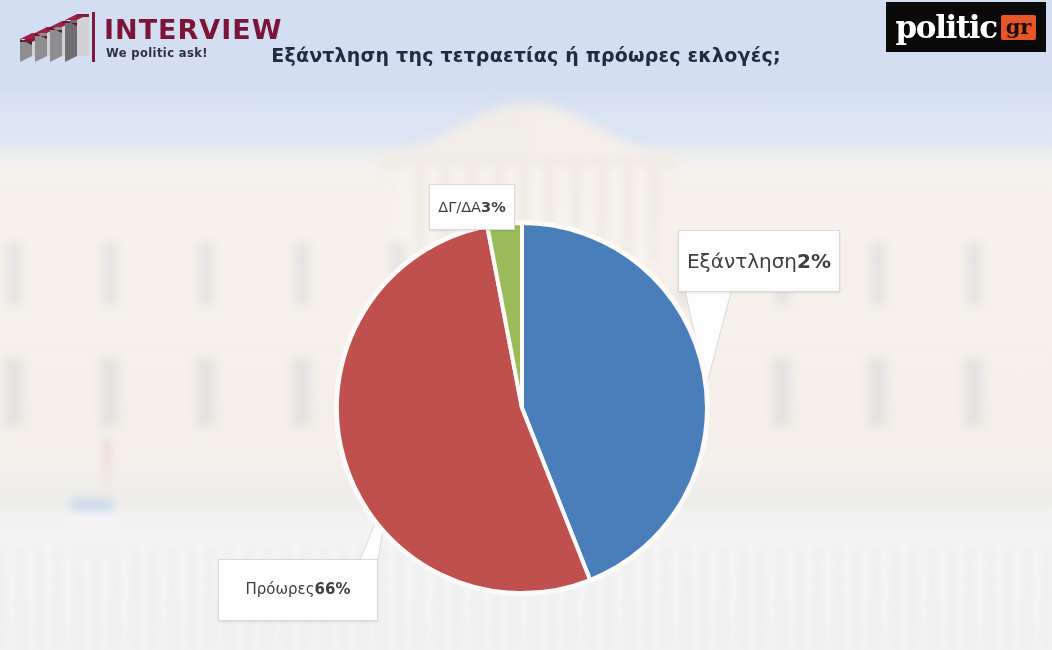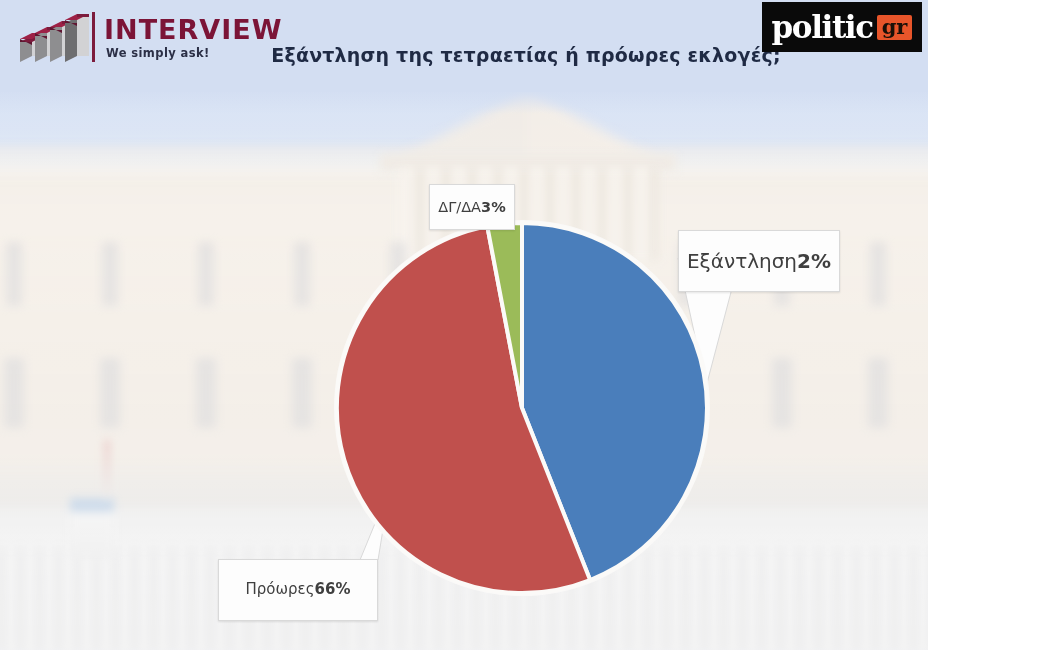--- a/index.html
+++ b/index.html
@@ -2,21 +2,21 @@
 <html><head>
 <meta charset="utf-8">
 <style>
   html, body {
     margin: 0;
     padding: 0;
     background: #ffffff;
   }
   #stage {
     position: relative;
-    width: 928px;
+    width: 1052px;
     height: 650px;
     overflow: hidden;
     font-family: "DejaVu Sans", "Liberation Sans", sans-serif;
     background: #d4dff2;
   }
 
   
   #bg-photo {
     position: absolute;
     inset: 0;
@@ -307,21 +307,21 @@
       <polygon points="48,9 60,9 60,12 48,12" fill="#7c1b3c"></polygon>
 
       <polygon points="51,11 63,5 63,44 51,50" fill="#6e6e70"></polygon>
       <polygon points="63,5 75,5 75,44 63,44" fill="#d2d2d4"></polygon>
       <polygon points="51,8 63,2 75,2 63,8" fill="#9d2146"></polygon>
       <polygon points="51,8 63,14 63,11 51,11" fill="#5f1530"></polygon>
       <polygon points="63,2 75,2 75,5 63,5" fill="#7c1b3c"></polygon>
     </svg>
     <div id="logo-divider"></div>
     <div id="logo-wordmark">INTERVIEW</div>
-    <div id="logo-tagline">We simply ask!</div>
+    <div id="logo-tagline">We politic ask!</div>
   </div>
 
   <div id="chart-title">Εξάντληση της τετραετίας ή πρόωρες εκλογές;</div>
 
   <div id="logo-politic">
     <span id="logo-politic-word">politic</span>
     <span id="logo-politic-gr">gr</span>
   </div>
 
   <svg id="pie-wrap" viewBox="0 0 1052 650">

